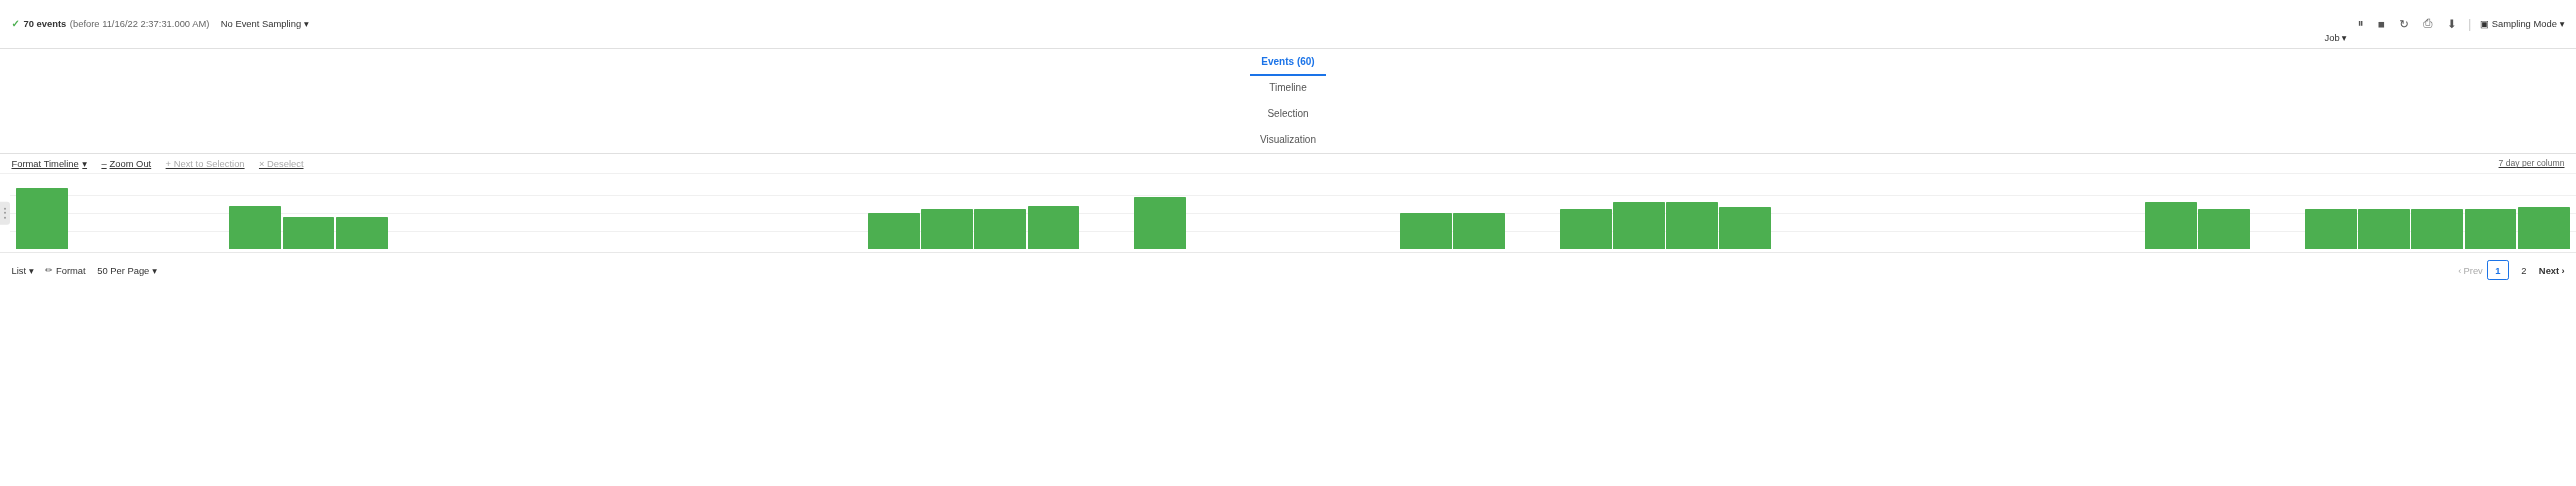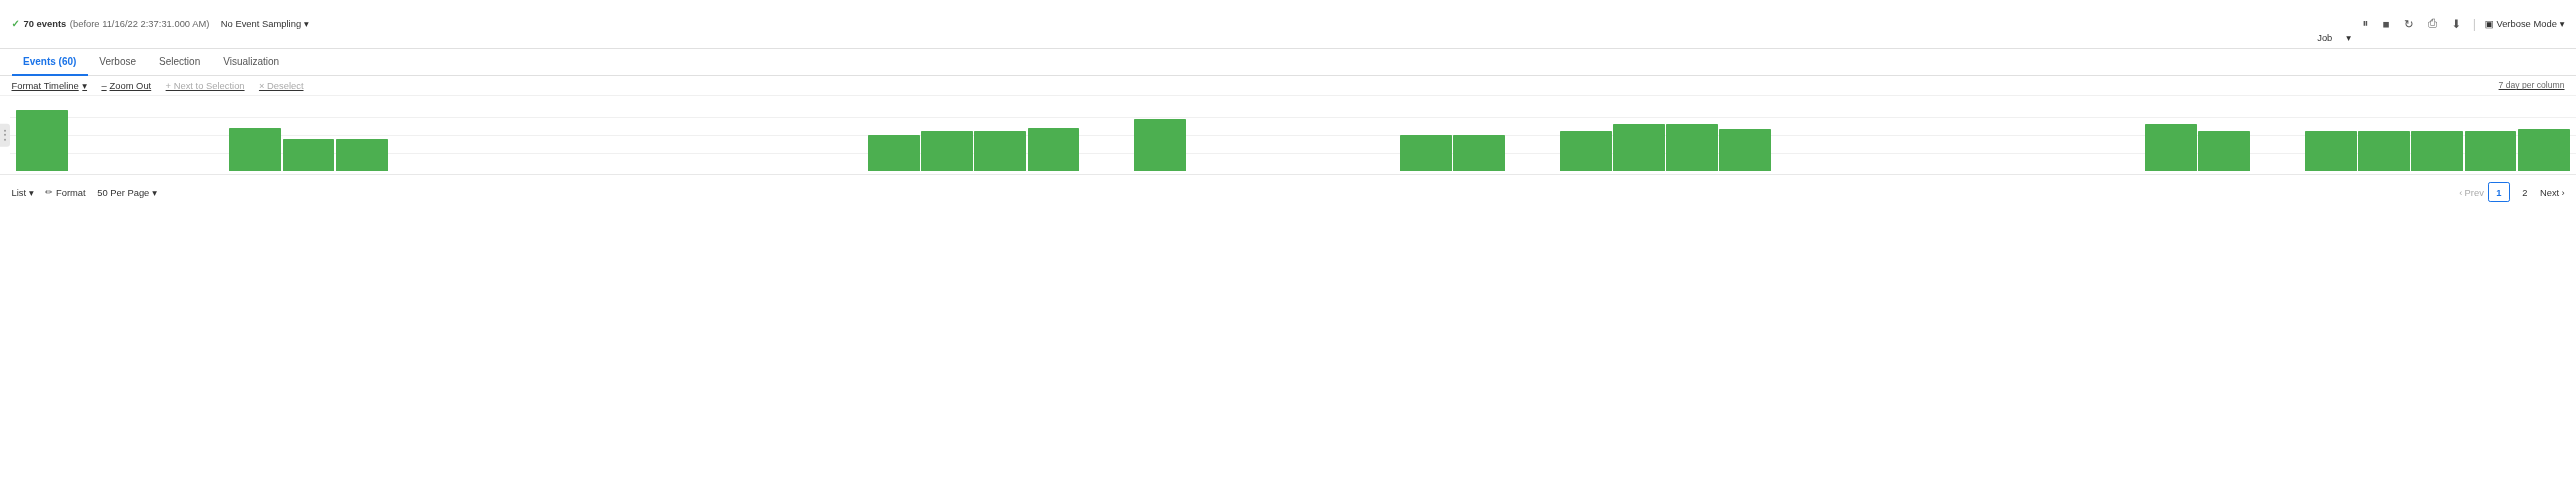--- a/index.html
+++ b/index.html
@@ -54,21 +54,21 @@
       cursor: pointer;
     }
     .top-bar-right {
       display: flex;
       align-items: center;
       gap: 8.6px;
     }
     .job-dropdown {
       display: flex;
       align-items: center;
-      gap: 14px;
+      gap: 2px;
       color: #333;
       font-size: 9.4px;
       cursor: pointer;
       font-weight: 500;
       margin-top: 28px;
     }
     .icon-btn {
       color: #555;
       font-size: 11.5px;
       cursor: pointer;
@@ -88,20 +88,21 @@
       font-size: 13px;
     }
 
     
     .tabs-bar {
       display: flex;
       align-items: center;
       border-bottom: 1.4px solid #e0e0e0;
       padding: 0 11.5px;
       background: #fff;
+      flex-direction: column;
     }
     .tab {
       padding: 7.2px 11.5px;
       font-size: 10px;
       color: #555;
       cursor: pointer;
       border-bottom: 2.2px solid transparent;
       margin-bottom: -1.4px;
       white-space: nowrap;
     }
@@ -296,20 +297,21 @@
       color: #333;
       cursor: pointer;
     }
     .page-next {
       font-size: 9.4px;
       color: #333;
       cursor: pointer;
       display: flex;
       align-items: center;
       gap: 2.2px;
+      font-weight: bold;
     }
     .pencil-icon {
       font-size: 8.6px;
     }
   </style>
 </head>
 <body>
 
 <div class="top-bar">
   <div class="top-bar-left">
@@ -329,32 +331,32 @@
       <span>▾</span>
     </div>
     <span class="icon-btn">⏸</span>
     <span class="icon-btn">■</span>
     <span class="icon-btn">↻</span>
     <span class="icon-btn">⎙</span>
     <span class="icon-btn">⬇</span>
     <span class="separator">|</span>
     <div class="verbose-btn">
       <span>▣</span>
-      <span>Verbose Mode</span>
+      <span>Sampling Mode</span>
       <span>▾</span>
     </div>
   </div>
 </div>
 
 <div class="tabs-bar">
   <div class="tab active">
     <span>Events (60)</span>
   </div>
   <div class="tab">
-    <span>Verbose</span>
+    <span>Timeline</span>
   </div>
   <div class="tab">
     <span>Selection</span>
   </div>
   <div class="tab">
     <span>Visualization</span>
   </div>
 </div>
 
 <div class="timeline-toolbar">

